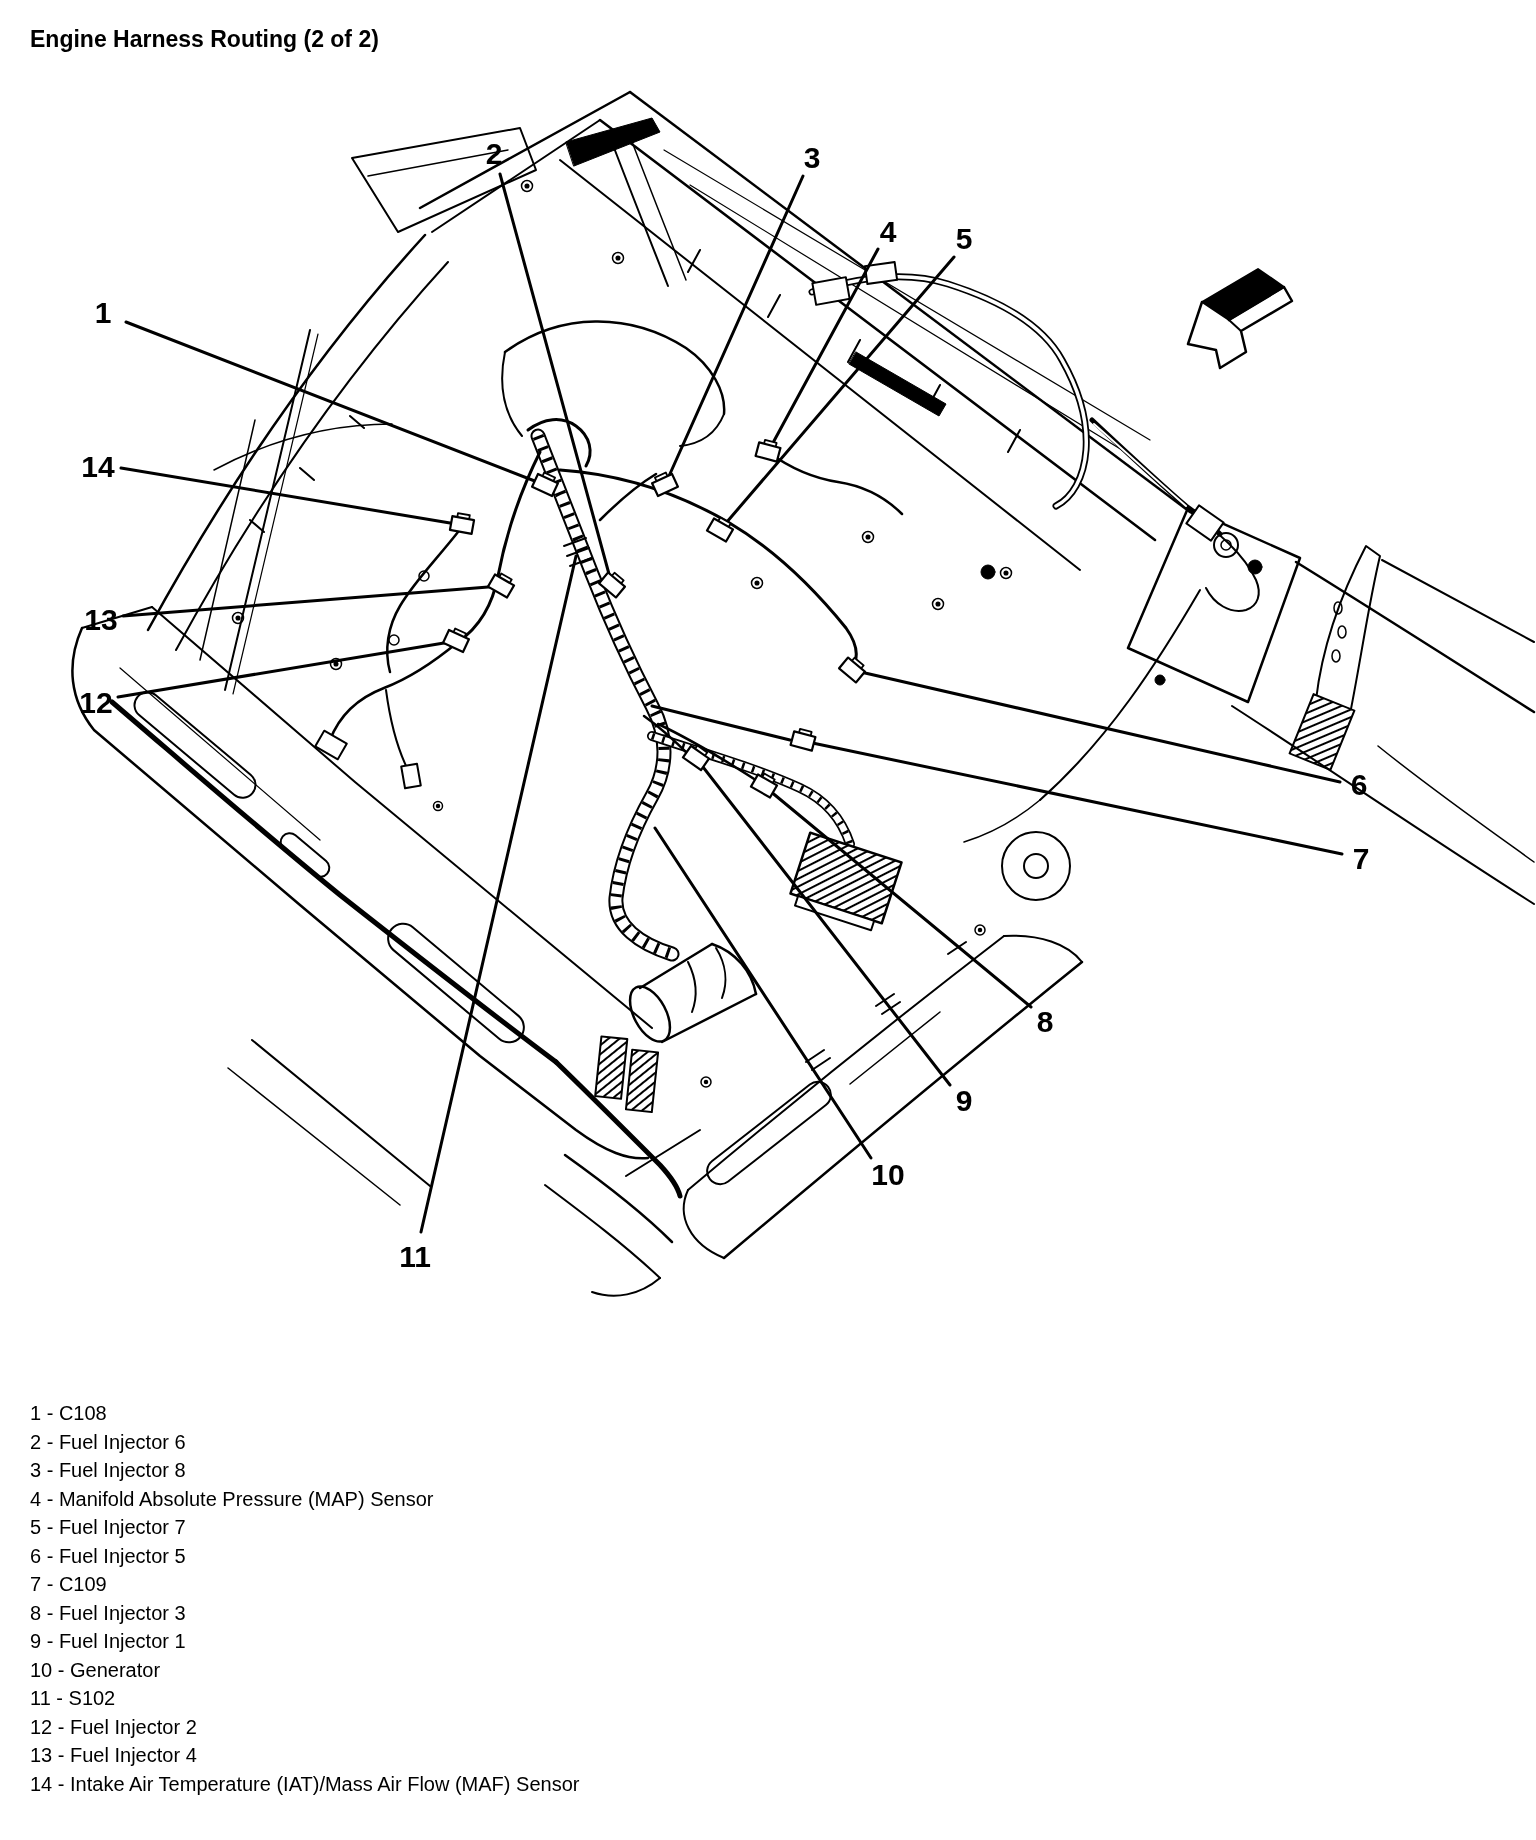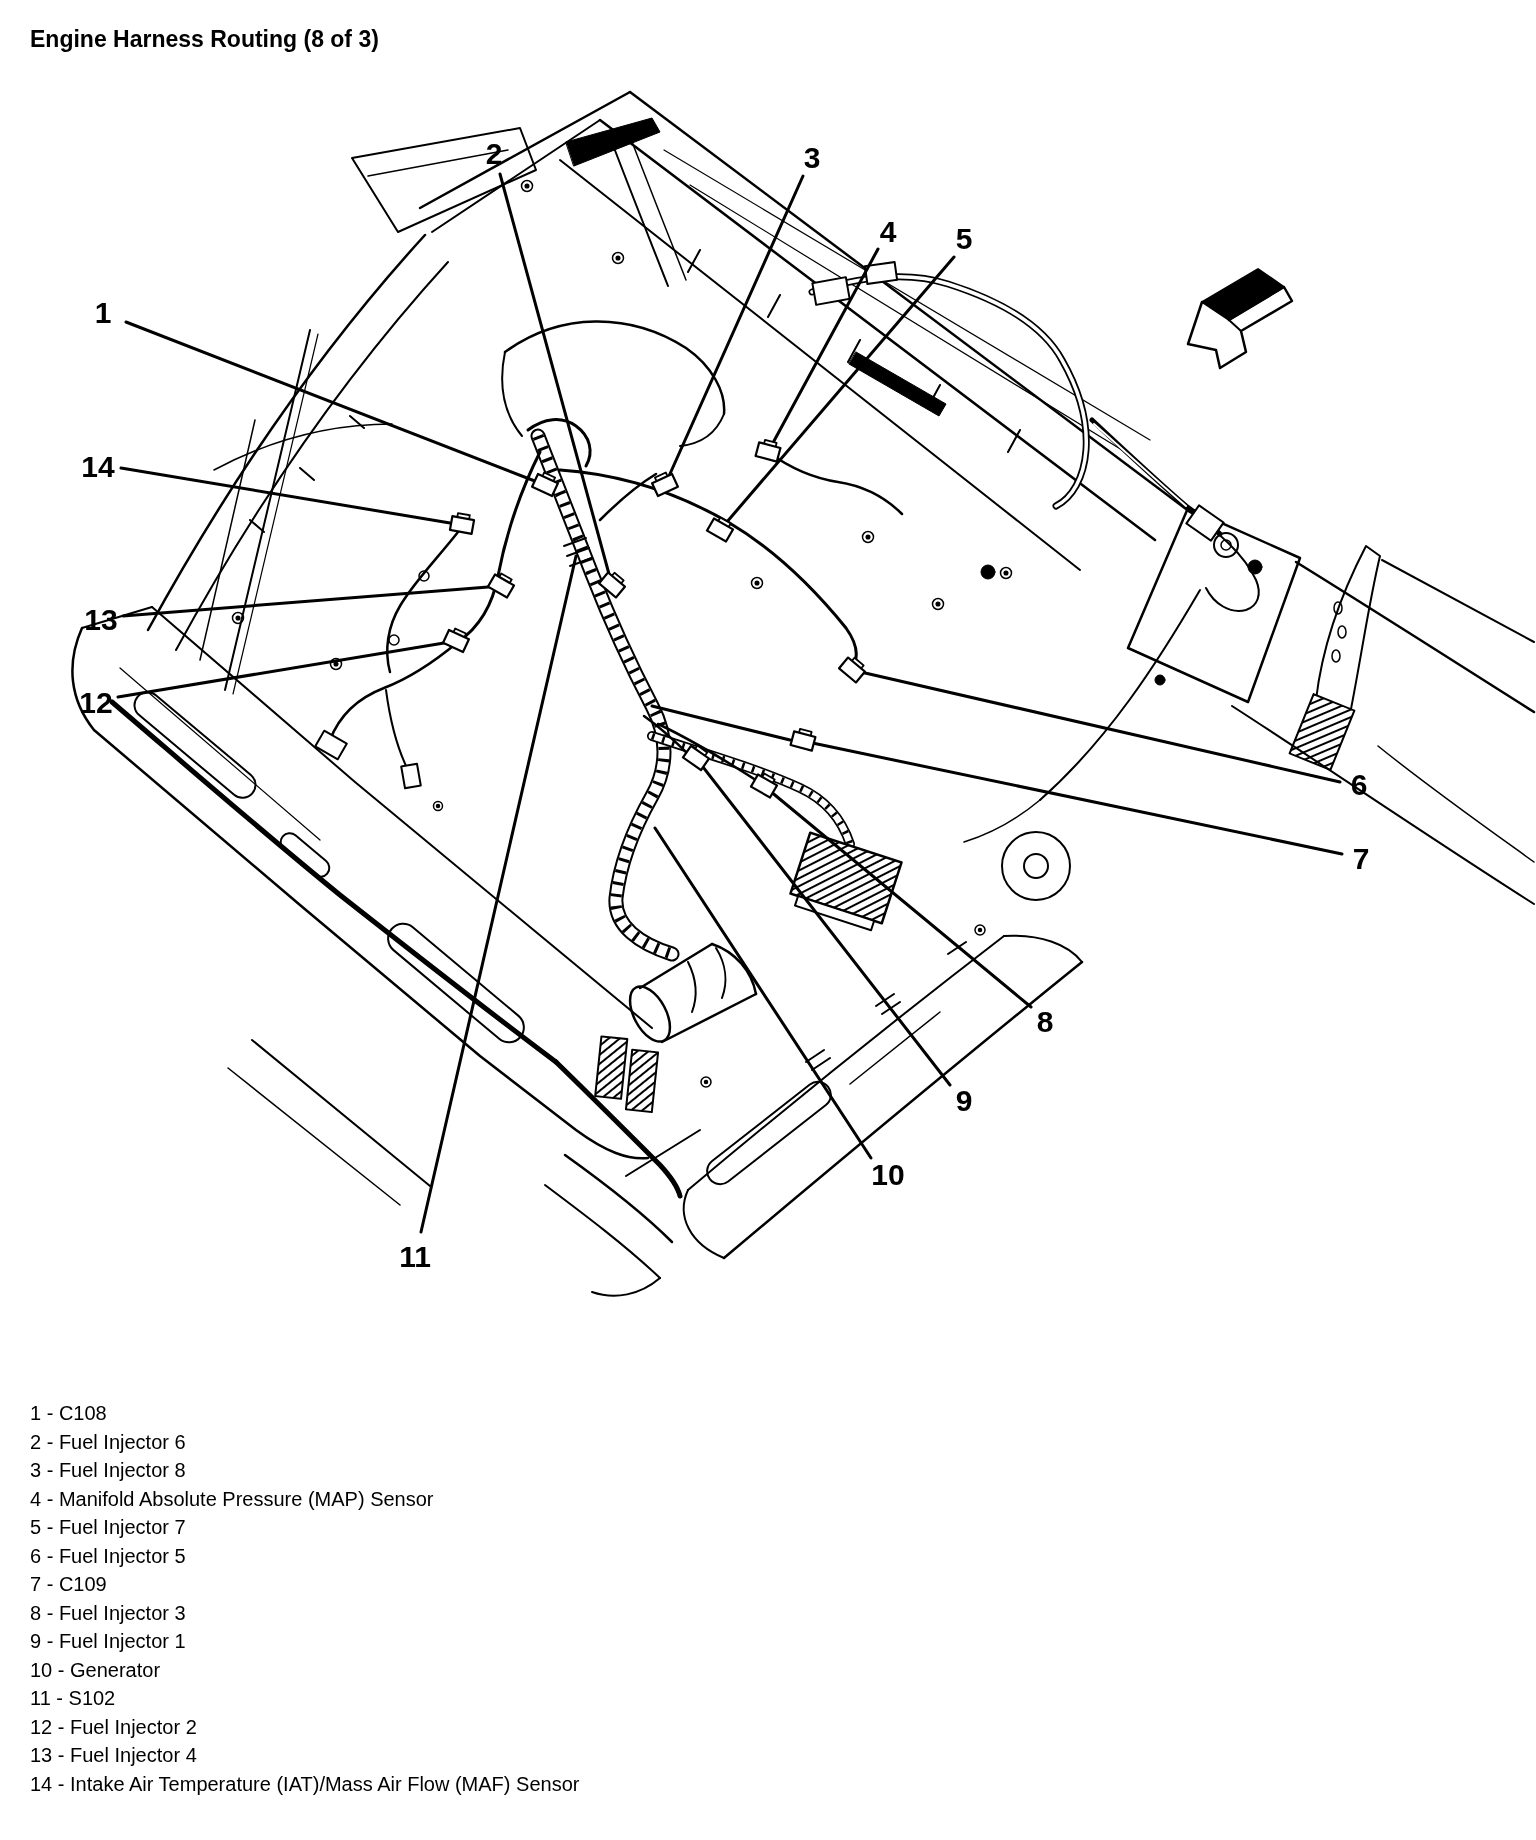--- a/index.html
+++ b/index.html
@@ -19,21 +19,21 @@
   .legend-item{height:28.5px;}
   .callout-num{
     font-family:"Liberation Sans",sans-serif;
     font-size:30px;font-weight:bold;fill:#000;
   }
   path,line,rect,circle,ellipse{vector-effect:none;}
 </style>
 </head>
 <body>
 
-<h1 class="page-title">Engine Harness Routing (8 of 3)</h1>
+<h1 class="page-title">Engine Harness Routing (2 of 2)</h1>
 
 <svg class="diagram" width="1536" height="1840" viewBox="0 0 1536 1840" fill="none" stroke-linecap="round" stroke-linejoin="round">
   <defs>
     <pattern id="hatch" width="7" height="7" patternUnits="userSpaceOnUse" patternTransform="rotate(45)">
       <rect width="7" height="7" fill="#fff"></rect>
       <line x1="1" y1="0" x2="1" y2="7" stroke="#000" stroke-width="2"></line>
     </pattern>
   </defs>
 
   <g stroke="#000">

